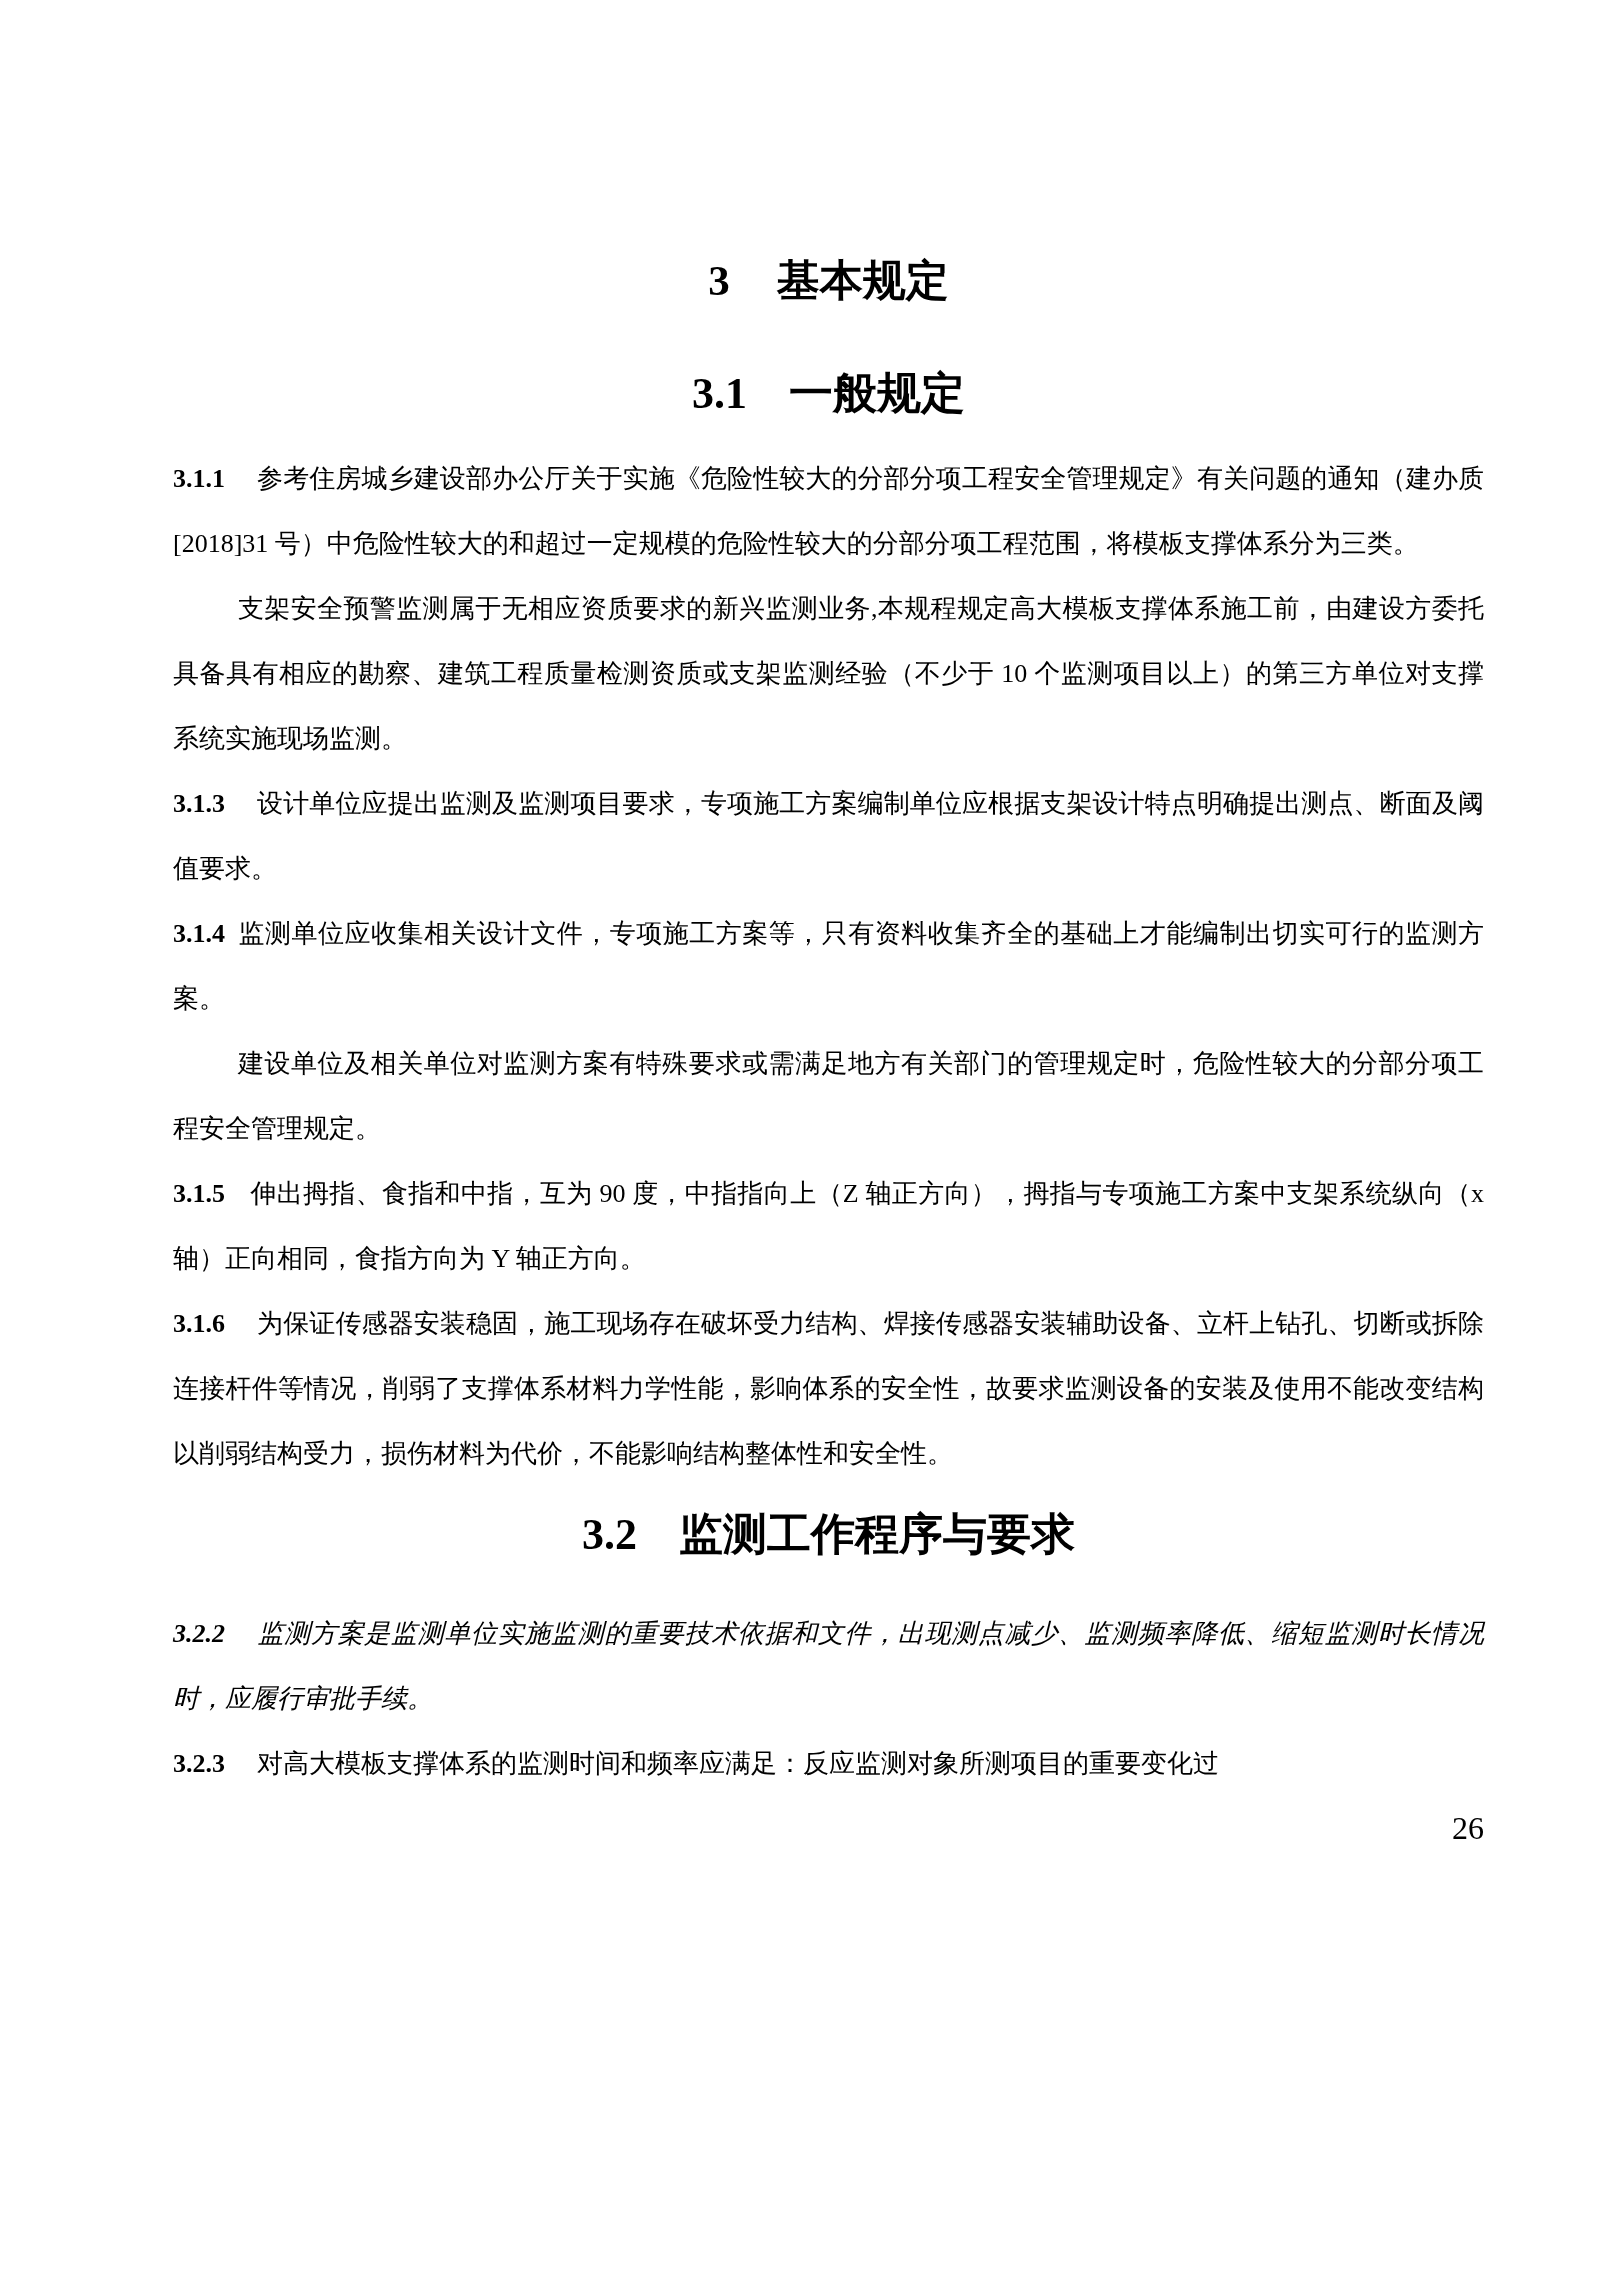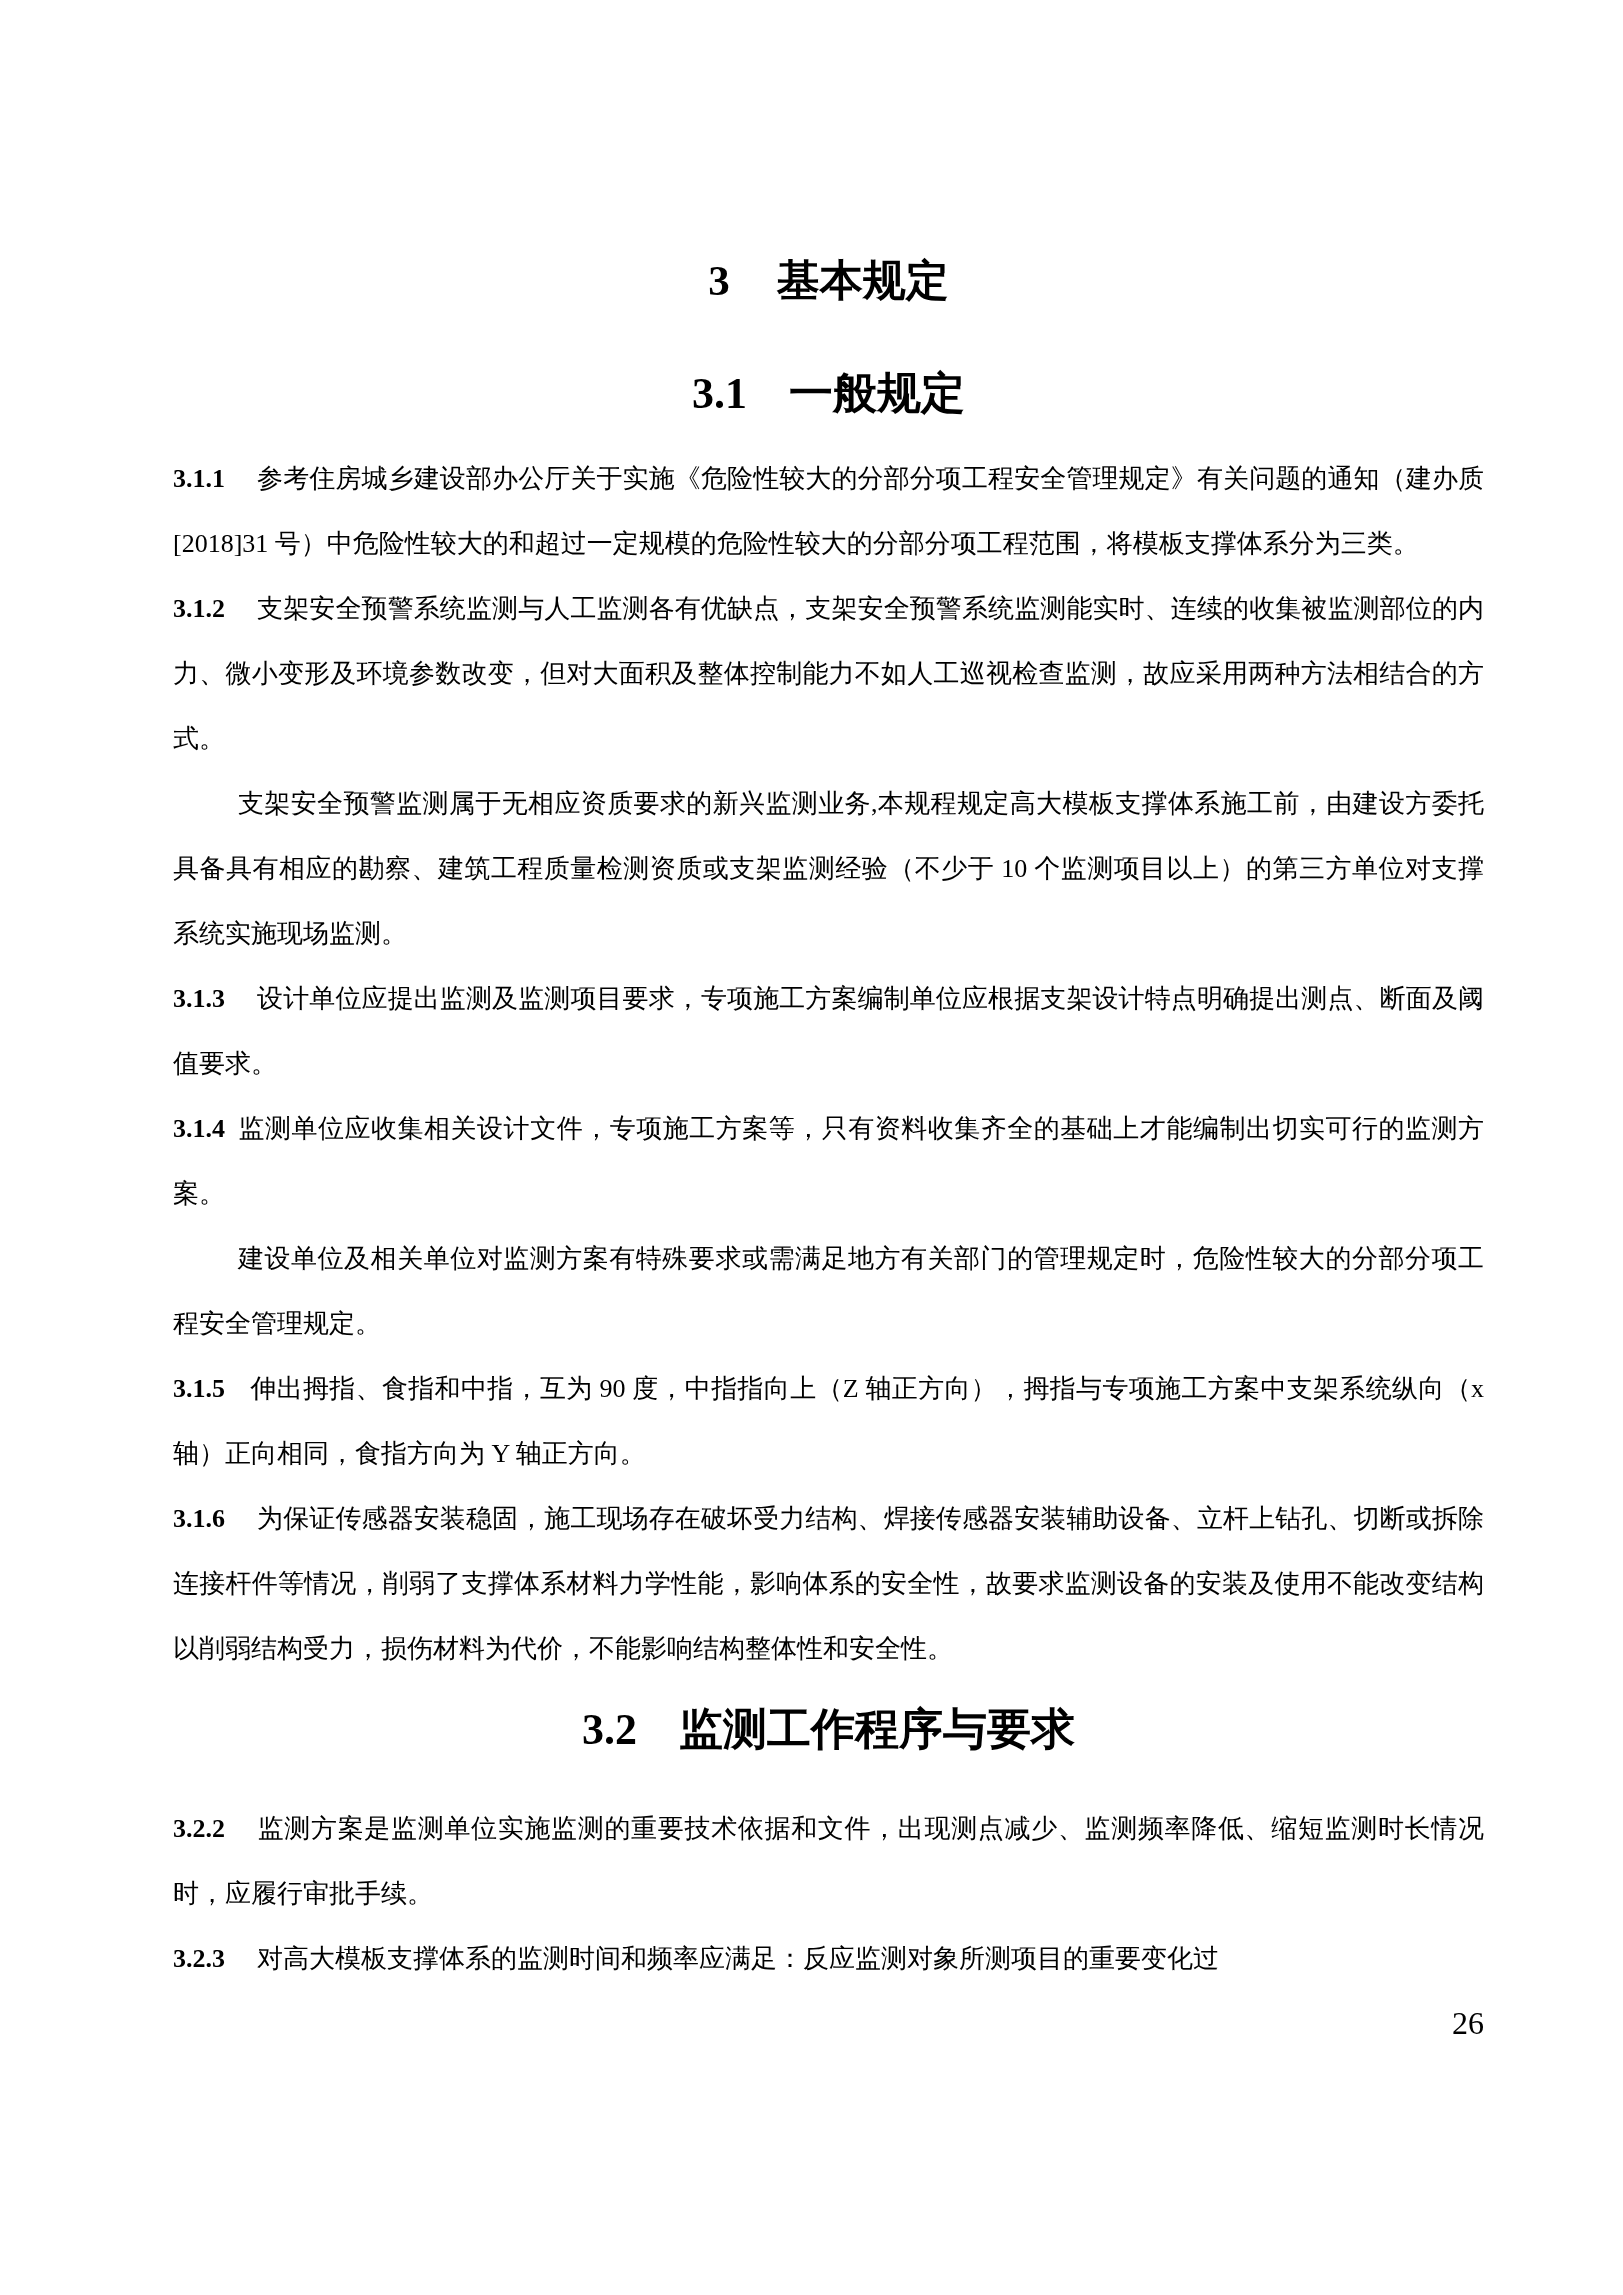--- a/index.html
+++ b/index.html
@@ -42,21 +42,21 @@
   #sec-3-1-heading { margin-top: 68px; }
   #sec-3-2-heading { margin-top: 27px; }
   
   .para {
     font-size: 26px;
     line-height: 65px;
     text-align: justify;
     color: #000000;
   }
   .para.first-after-heading-1 { margin-top: 30.5px; }
-  .para.first-after-heading-2 { margin-top: 45px; }
+  .para.first-after-heading-2 { margin-top: 45px; font-style: italic; }
   .para.indent { text-indent: 65px; }
   .clause-num {
     font-weight: bold;
     margin-right: 32px;
   }
   .clause-num.tight { margin-right: 13px; }
   .clause-num.med { margin-right: 25px; }
   .page-number {
     font-size: 32px;
     line-height: 65px;
@@ -68,21 +68,20 @@
 <body>
 
 <div class="page">
 
   <h1 class="chapter-heading"><span class="hnum">3</span><span class="htext">基本规定</span></h1>
 
   <h2 class="section-heading" id="sec-3-1-heading"><span class="hnum">3.1</span><span class="htext">一般规定</span></h2>
 
   <p class="para first-after-heading-1"><b class="clause-num">3.1.1</b><span class="clause-text">参考住房城乡建设部办公厅关于实施《危险性较大的分部分项工程安全管理规定》有关问题的通知（建办质[2018]31 号）中危险性较大的和超过一定规模的危险性较大的分部分项工程范围，将模板支撑体系分为三类。</span></p>
 
-  <p class="para"><b class="clause-num">3.1.2</b><span class="clause-text">支架安全预警系统监测与人工监测各有优缺点，支架安全预警系统监测能实时、连续的收集被监测部位的内力、微小变形及环境参数改变，但对大面积及整体控制能力不如人工巡视检查监测，故应采用两种方法相结合的方式。</span></p>
 
   <p class="para indent"><span class="clause-text">支架安全预警监测属于无相应资质要求的新兴监测业务,本规程规定高大模板支撑体系施工前，由建设方委托具备具有相应的勘察、建筑工程质量检测资质或支架监测经验（不少于 10 个监测项目以上）的第三方单位对支撑系统实施现场监测。</span></p>
 
   <p class="para"><b class="clause-num">3.1.3</b><span class="clause-text">设计单位应提出监测及监测项目要求，专项施工方案编制单位应根据支架设计特点明确提出测点、断面及阈值要求。</span></p>
 
   <p class="para"><b class="clause-num tight">3.1.4</b><span class="clause-text">监测单位应收集相关设计文件，专项施工方案等，只有资料收集齐全的基础上才能编制出切实可行的监测方案。</span></p>
 
   <p class="para indent"><span class="clause-text">建设单位及相关单位对监测方案有特殊要求或需满足地方有关部门的管理规定时，危险性较大的分部分项工程安全管理规定。</span></p>
 
   <p class="para"><b class="clause-num med">3.1.5</b><span class="clause-text">伸出拇指、食指和中指，互为 90 度，中指指向上（Z 轴正方向），拇指与专项施工方案中支架系统纵向（x 轴）正向相同，食指方向为 Y 轴正方向。</span></p>

